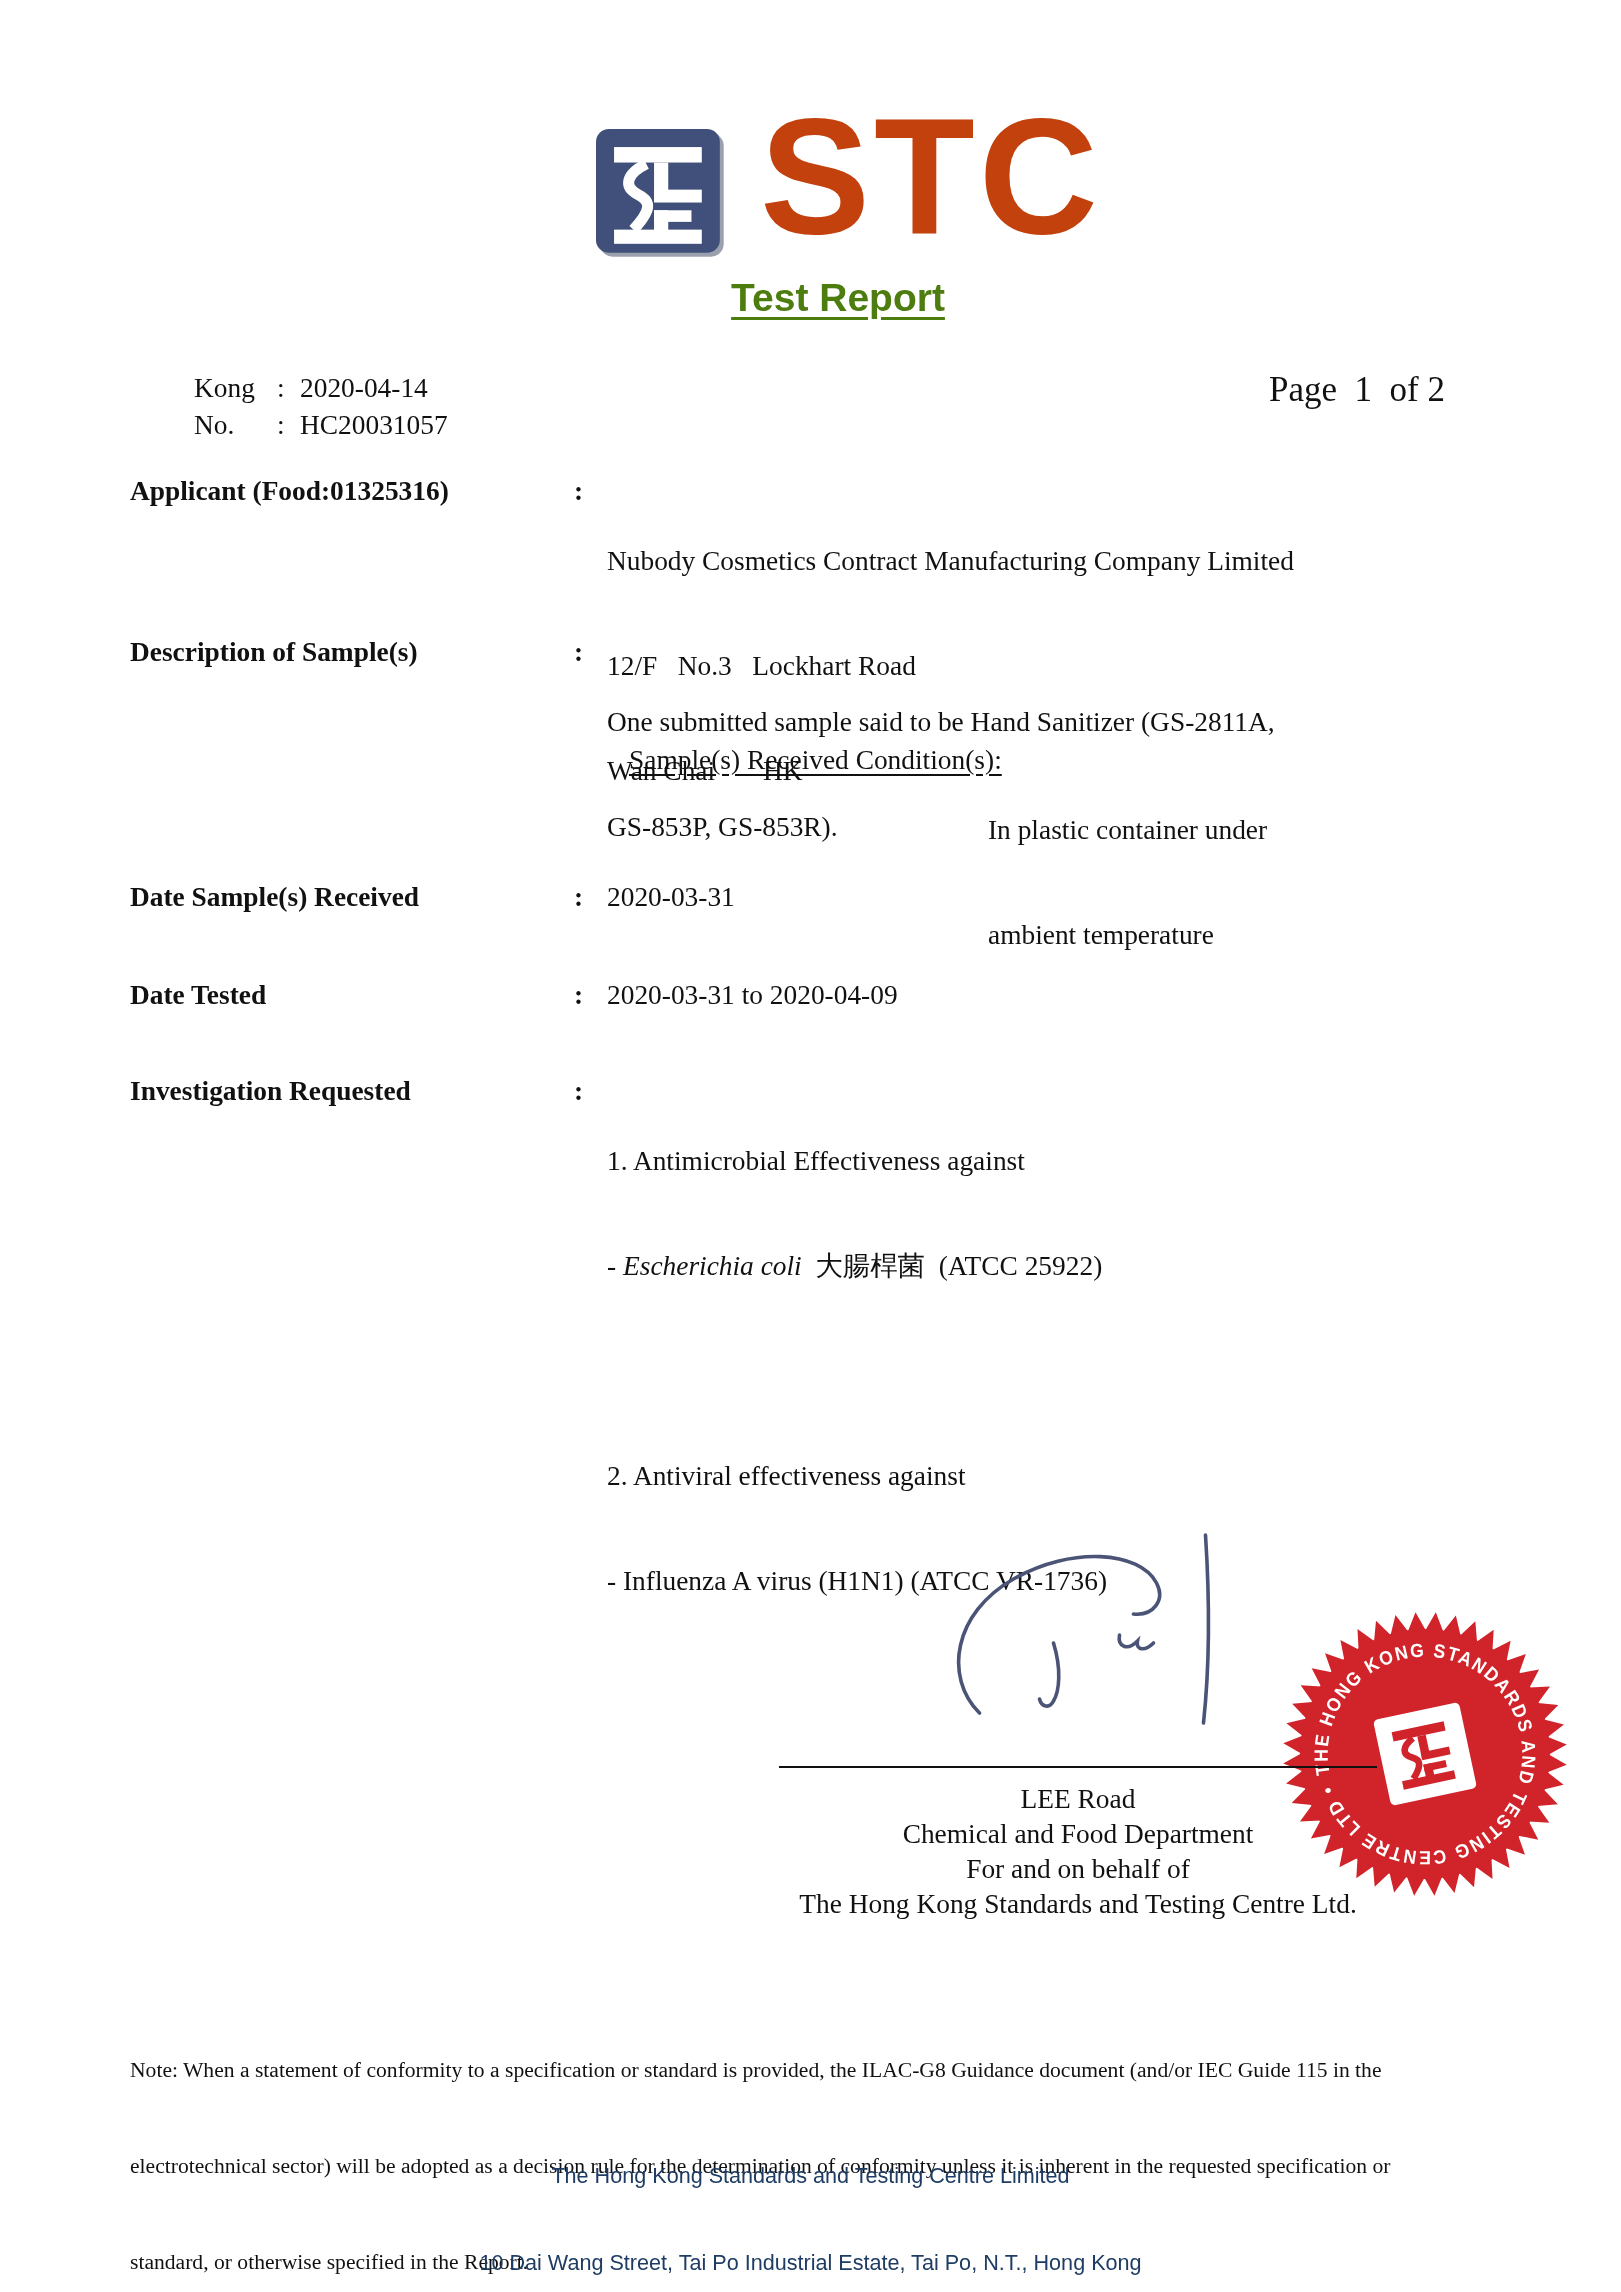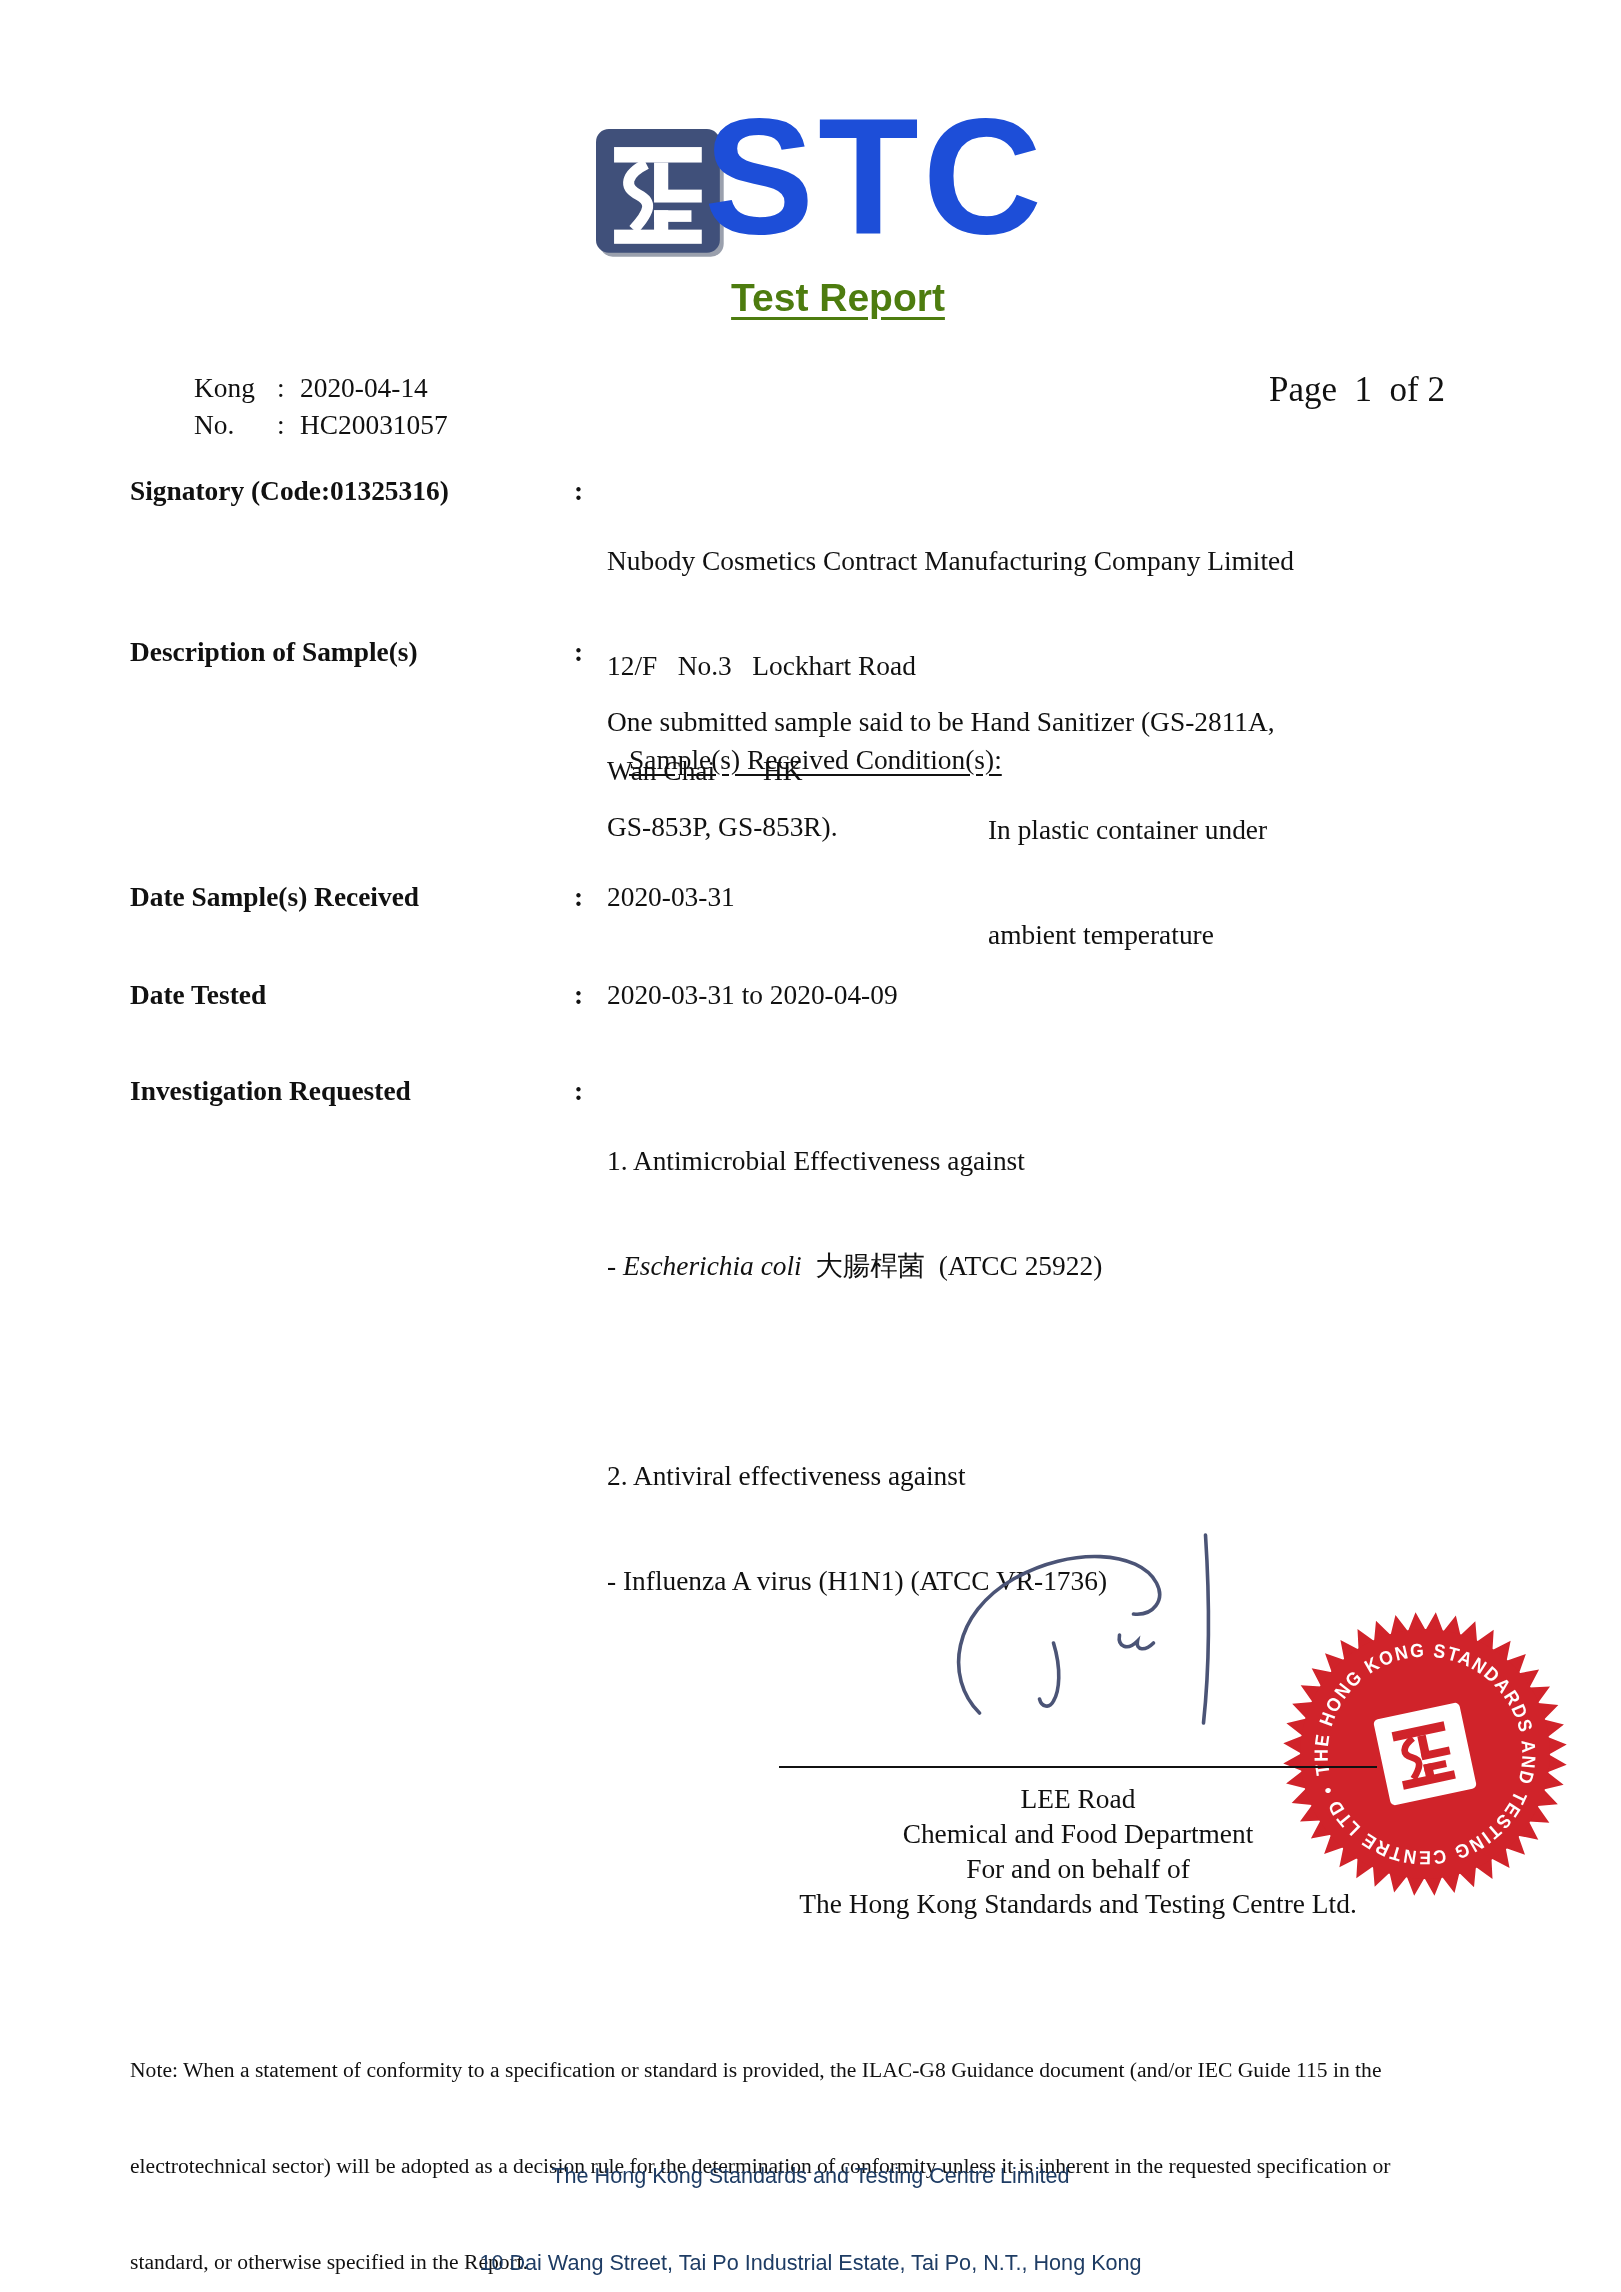--- a/index.html
+++ b/index.html
@@ -8,24 +8,24 @@
     width:1621px;height:2293px;
     background:#ffffff;
     margin:0 auto;
     font-family:"Liberation Serif", serif;
     color:#111;
     overflow:hidden;
   }
   
   .emblem{position:absolute;left:596px;top:125px;width:129px;height:137px;}
   .stc-word{
-    position:absolute;left:704px;top:94px;
+    position:absolute;left:760px;top:94px;
     font-family:"Liberation Sans", sans-serif;
     font-weight:700;font-size:165px;line-height:165px;
-    letter-spacing:3.9px;color:#1d4ed8;
+    letter-spacing:3.9px;color:#c2410c;
   }
   .report-title{
     position:absolute;left:603px;top:276px;width:470px;
     text-align:center;
     font-family:"Liberation Sans", sans-serif;
     font-weight:700;font-size:39px;color:#4d7c0f;
     text-decoration:underline;
     text-underline-offset:5.9px;
   }
   
@@ -88,21 +88,21 @@
     <span class="hdr-value">2020-04-14</span>
   </div>
   <div class="hdr-row" style="top:407px">
     <span class="hdr-label">No.</span>
     <span class="hdr-colon">:</span>
     <span class="hdr-value">HC20031057</span>
   </div>
   <div class="page-num">Page  1  of 2</div>
 
   <div class="frow" style="top:474px">
-    <span class="flabel">Signatory (Code:01325316)</span>
+    <span class="flabel">Applicant (Food:01325316)</span>
     <span class="fcolon">:</span>
     <span class="fvalue">
       <span style="display:block">Nubody Cosmetics Contract Manufacturing Company Limited</span>
       <span style="display:block">12/F   No.3   Lockhart Road</span>
       <span style="display:block">Wan Chai       HK</span>
     </span>
   </div>
 
   <div class="frow" style="top:635px">
     <span class="flabel">Description of Sample(s)</span>

